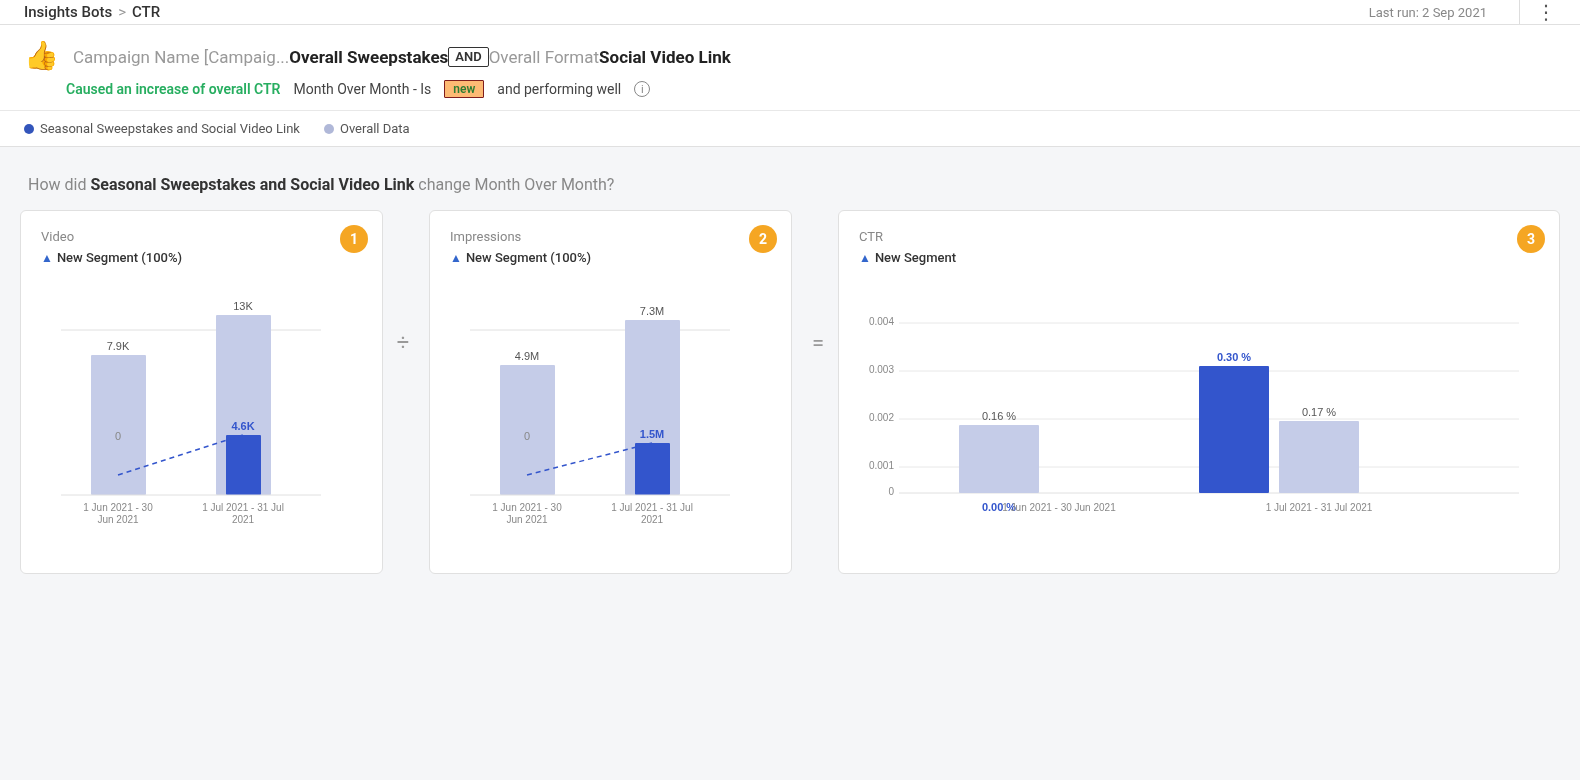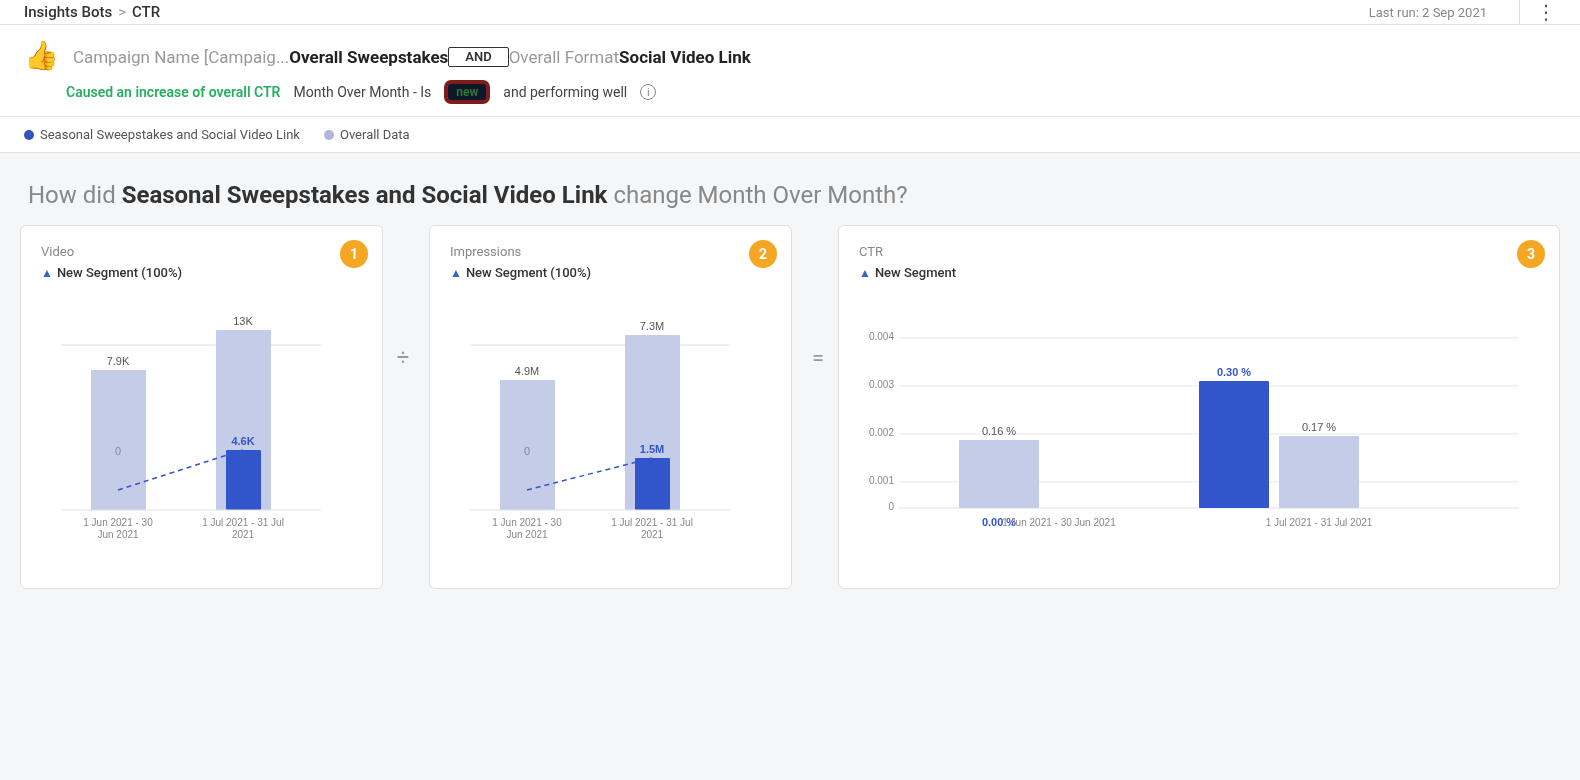--- a/index.html
+++ b/index.html
@@ -75,44 +75,44 @@
     .insight-title .dim {
       color: #999;
       font-weight: 400;
     }
     .insight-title .bold {
       color: #222;
       font-weight: 700;
     }
     .and-badge {
       border: 1.5px solid #333;
-      padding: 1px 16px;
+      padding: 1px 6px;
       font-size: 13px;
       font-weight: 600;
       border-radius: 2px;
       color: #333;
     }
     .insight-subtitle {
       font-size: 14px;
       color: #444;
       display: flex;
       align-items: center;
       gap: 13px;
       margin-left: 42px;
       flex-wrap: wrap;
     }
     .insight-subtitle .green {
       color: #27ae60;
       font-weight: 600;
     }
     .new-badge {
-      background: #0f172a;
+      background: #fdba74;
       color: #2e7d32;
-      border: 4px solid #7f1d1d;
-      border-radius: 7px;
+      border: 1px solid #7f1d1d;
+      border-radius: 1px;
       padding: 1px 8px;
       font-size: 12px;
       font-weight: 600;
     }
     .info-icon {
       width: 16px;
       height: 16px;
       border: 1.5px solid #888;
       border-radius: 50%;
       display: inline-flex;
@@ -138,21 +138,21 @@
       border-radius: 50%;
       display: inline-block;
       margin-right: 6px;
     }
     .legend-item {
       display: flex;
       align-items: center;
     }
     .section-question {
       padding: 28px 28px 16px 28px;
-      font-size: 24px;
+      font-size: 16px;
       color: #888;
       font-weight: 400;
     }
     .section-question .bold {
       color: #333;
       font-weight: 700;
     }
     .charts-area {
       display: flex;
       align-items: flex-start;

